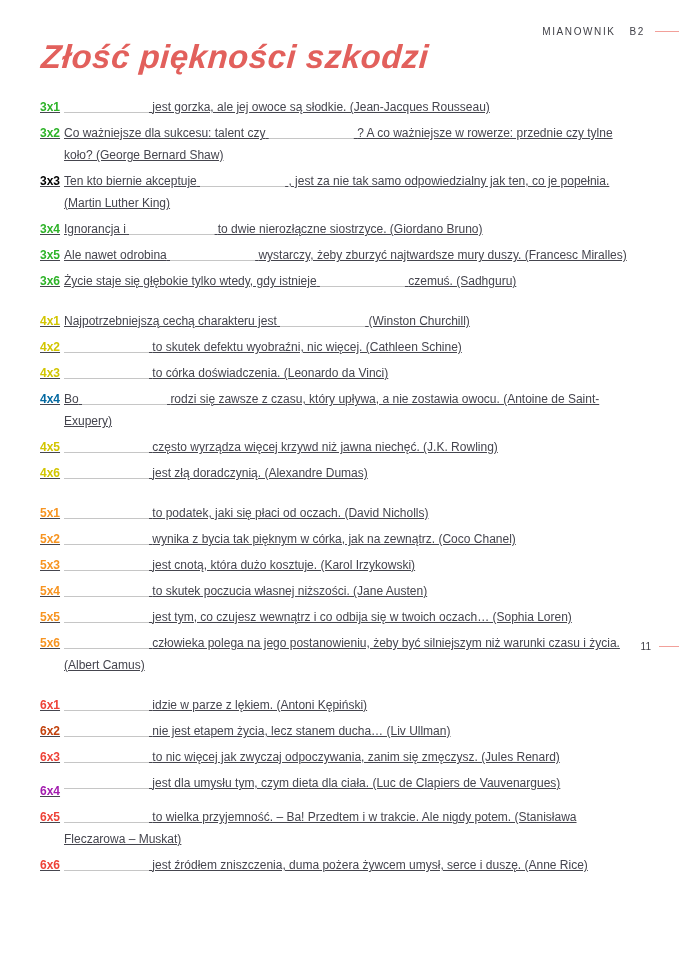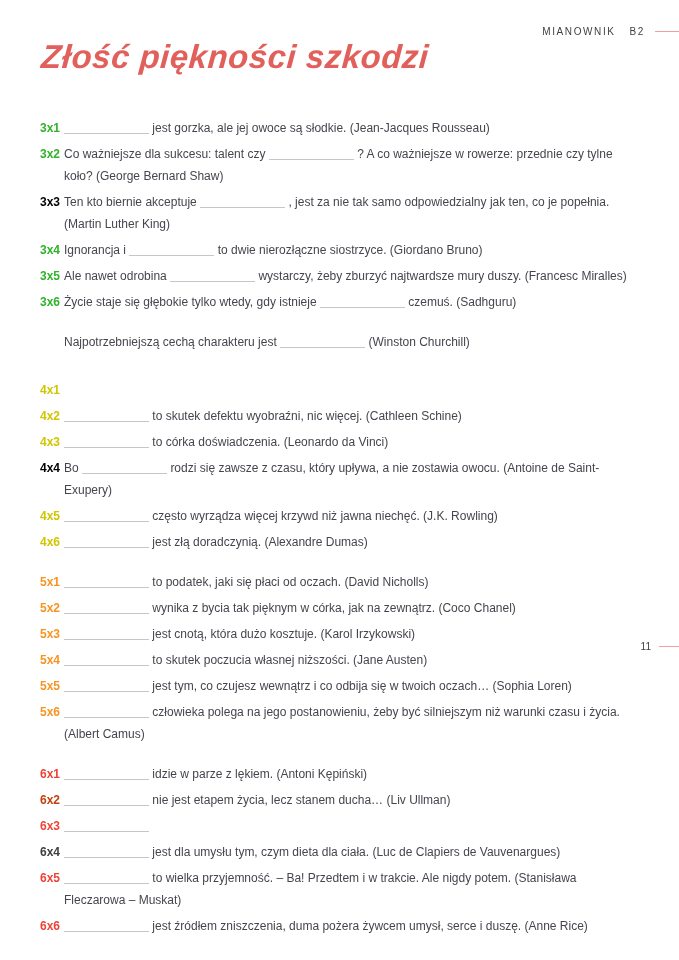--- a/index.html
+++ b/index.html
@@ -27,22 +27,22 @@
   h1.title{
     position:absolute;top:38px;left:40px;margin:0;
     font-style:italic;font-weight:bold;
     font-size:33px;letter-spacing:0.5px;
     color:#e2605c;
     transform:skewX(-4deg);transform-origin:left bottom;
   }
 
   
   .exercises{
-    position:absolute;top:117px;left:40px;width:600px;
-    font-size:12px;line-height:22px;
+    position:absolute;top:96px;left:40px;width:600px;
+    font-size:12px;line-height:22px;text-decoration:underline;
   }
   .section{margin-top:18px;}
   .section:first-child{margin-top:0;}
   .row{display:flex;margin-bottom:4px;}
   .row .lbl{
     flex:0 0 24px;font-weight:bold;white-space:nowrap;
   }
   .row .content{flex:1 1 auto;}
   .blank{
     display:inline-block;width:85px;height:10px;
@@ -94,33 +94,33 @@
           <span class="lbl" style="color: rgb(46, 179, 41);">3x5</span>
           <span class="content"><span>Ale nawet odrobina</span> <span class="blank"></span> <span>wystarczy, żeby zburzyć najtwardsze mury duszy. (Francesc Miralles)</span></span>
         </div>
         <div class="row">
           <span class="lbl" style="color: rgb(46, 179, 41);">3x6</span>
           <span class="content"><span>Życie staje się głębokie tylko wtedy, gdy istnieje</span> <span class="blank"></span> <span>czemuś. (Sadhguru)</span></span>
         </div>
       </div>
       <div class="section">
         <div class="row">
-          <span class="lbl" style="color: rgb(210, 197, 0); margin-top: 48px;">4x1</span>
+          <span class="lbl" style="color: rgb(210, 197, 0);">4x1</span>
           <span class="content"><span>Najpotrzebniejszą cechą charakteru jest</span> <span class="blank"></span> <span>(Winston Churchill)</span></span>
         </div>
         <div class="row">
           <span class="lbl" style="color: rgb(210, 197, 0);">4x2</span>
           <span class="content"><span class="blank"></span> <span>to skutek defektu wyobraźni, nic więcej. (Cathleen Schine)</span></span>
         </div>
         <div class="row">
           <span class="lbl" style="color: rgb(210, 197, 0);">4x3</span>
           <span class="content"><span class="blank"></span> <span>to córka doświadczenia. (Leonardo da Vinci)</span></span>
         </div>
         <div class="row">
-          <span class="lbl" style="color: #000000;">4x4</span>
+          <span class="lbl" style="color: #0369a1;">4x4</span>
           <span class="content"><span>Bo</span> <span class="blank"></span> <span>rodzi się zawsze z czasu, który upływa, a nie zostawia owocu. (Antoine de Saint-Exupery)</span></span>
         </div>
         <div class="row">
           <span class="lbl" style="color: rgb(210, 197, 0);">4x5</span>
           <span class="content"><span class="blank"></span> <span>często wyrządza więcej krzywd niż jawna niechęć. (J.K. Rowling)</span></span>
         </div>
         <div class="row">
           <span class="lbl" style="color: rgb(210, 197, 0);">4x6</span>
           <span class="content"><span class="blank"></span> <span>jest złą doradczynią. (Alexandre Dumas)</span></span>
         </div>
@@ -155,24 +155,24 @@
         <div class="row">
           <span class="lbl" style="color: rgb(238, 67, 56);">6x1</span>
           <span class="content"><span class="blank"></span> <span>idzie w parze z lękiem. (Antoni Kępiński)</span></span>
         </div>
         <div class="row">
           <span class="lbl" style="color: #c2410c;">6x2</span>
           <span class="content"><span class="blank"></span> <span>nie jest etapem życia, lecz stanem ducha… (Liv Ullman)</span></span>
         </div>
         <div class="row">
           <span class="lbl" style="color: rgb(238, 67, 56);">6x3</span>
-          <span class="content"><span class="blank"></span> </span>
+          <span class="content"><span class="blank"></span> <span>to nic więcej jak zwyczaj odpoczywania, zanim się zmęczysz. (Jules Renard)</span></span>
         </div>
         <div class="row">
-          <span class="lbl" style="color: #404040;">6x4</span>
+          <span class="lbl" style="color: #a21caf; margin-top: 8px;">6x4</span>
           <span class="content"><span class="blank"></span> <span>jest dla umysłu tym, czym dieta dla ciała. (Luc de Clapiers de Vauvenargues)</span></span>
         </div>
         <div class="row">
           <span class="lbl" style="color: rgb(238, 67, 56);">6x5</span>
           <span class="content"><span class="blank"></span> <span>to wielka przyjemność. – Ba! Przedtem i w trakcie. Ale nigdy potem. (Stanisława Fleczarowa – Muskat)</span></span>
         </div>
         <div class="row">
           <span class="lbl" style="color: rgb(238, 67, 56);">6x6</span>
           <span class="content"><span class="blank"></span> <span>jest źródłem zniszczenia, duma pożera żywcem umysł, serce i duszę. (Anne Rice)</span></span>
         </div>

